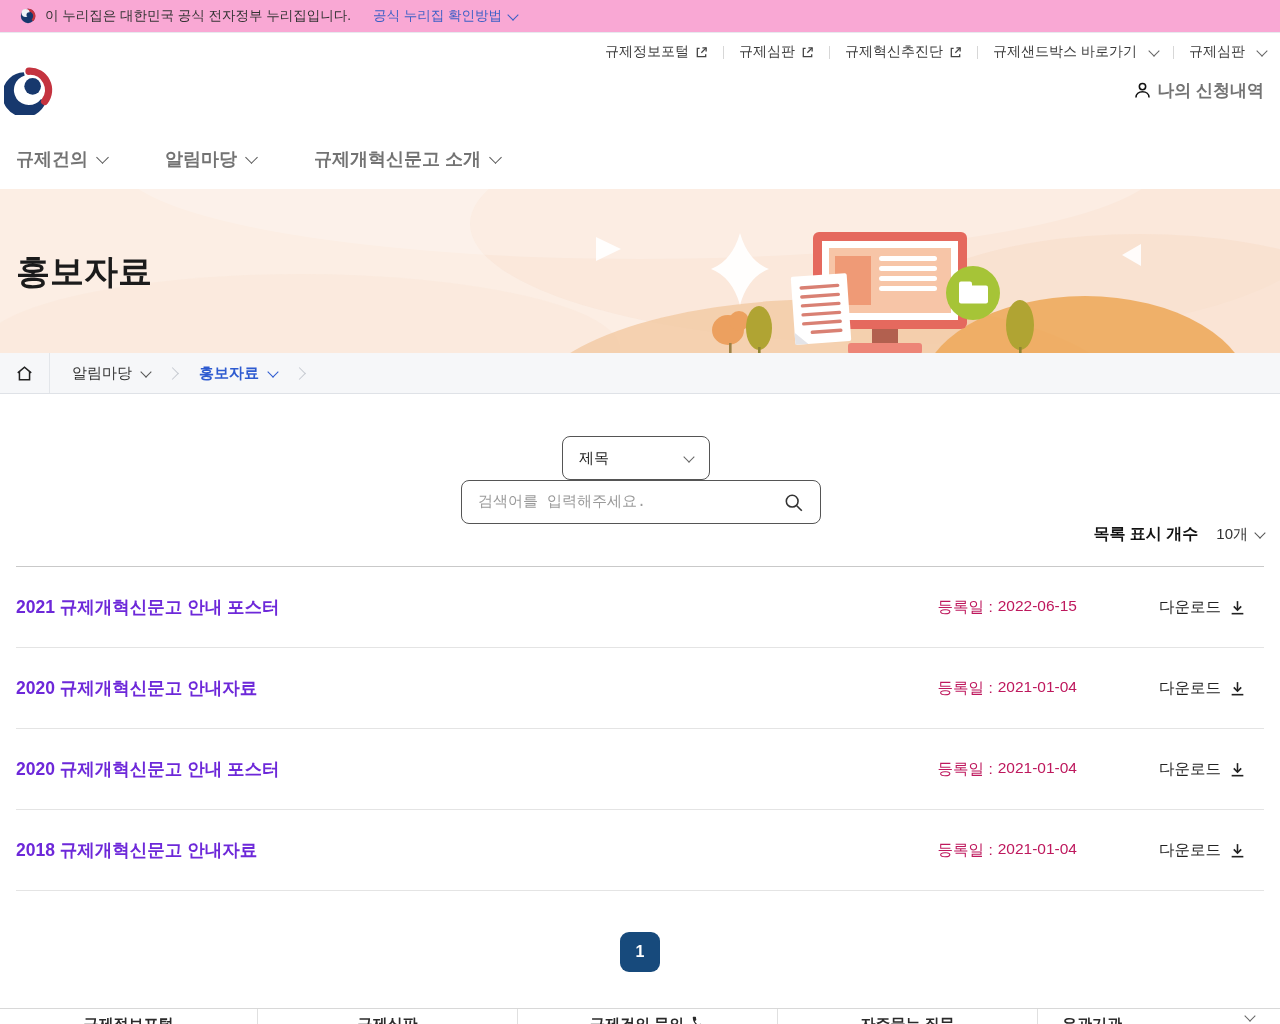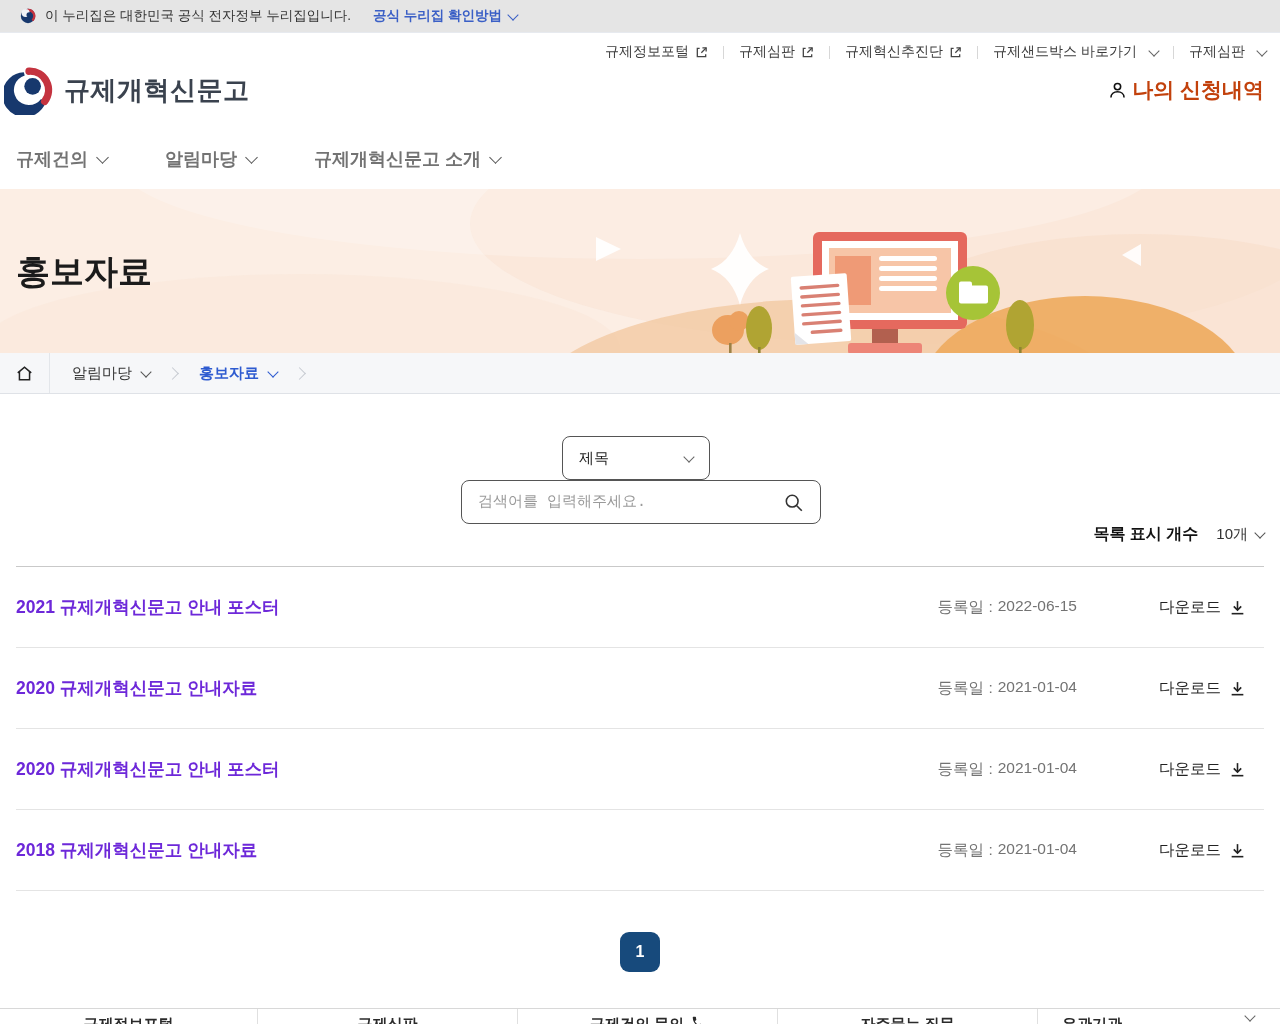--- a/index.html
+++ b/index.html
@@ -1,37 +1,37 @@
 <!DOCTYPE html>
 <html><head>
 <meta charset="utf-8">
 <style>
   * { margin:0; padding:0; box-sizing:border-box; }
   html,body { background:#fff; }
   body { font-family:"Liberation Sans","DejaVu Sans",sans-serif; color:#222; }
   .page { position:relative; width:1280px; height:1024px; overflow:hidden; background:#fff; }
 
   
-  .official-bar { height:33px; background:#e5e5e5; border-bottom:1px solid #e7eaef;
+  .official-bar { height:33px; background:#f9a8d4; border-bottom:1px solid #e7eaef;
     display:flex; align-items:center; padding:4px 20px; font-size:13.5px; color:#333; }
   .official-bar .mini-emblem { width:16px; height:16px; margin-right:9px; flex:0 0 auto; }
-  .official-link { color:#3a5fc6; margin-left:22px; display:inline-flex; align-items:center; cursor:pointer;font-weight:bold; }
+  .official-link { color:#3a5fc6; margin-left:22px; display:inline-flex; align-items:center; cursor:pointer; }
   .official-link .chev { border-color:#3a5fc6; }
 
   
   .header { background:#fff; }
   .utility { display:flex; justify-content:flex-end; align-items:center;
     padding:10px 14px 0 0; font-size:14px; color:#3c3c3c; }
   .utility .u-item { display:inline-flex; align-items:center; gap:6px; cursor:pointer; }
   .utility .sep { width:1px; height:13px; background:#d7d7d7; margin:0 15px; }
   .logo-row { display:flex; align-items:center; justify-content:space-between; padding:4px 16px 14px 4px; }
   .logo { display:flex; align-items:center; gap:10px; cursor:pointer; }
   .logo .emblem { width:50px; height:50px; }
   .site-name { font-size:26px; font-weight:bold; color:#3a424e; letter-spacing:0.5px; }
-  .my-apps { display:inline-flex; align-items:center; gap:4px; font-size:21px; font-weight:bold; color:#c2410c; cursor:pointer; }
+  .my-apps { display:inline-flex; align-items:center; gap:4px; font-size:17px; font-weight:bold; color:#737373; cursor:pointer; }
 
   
   .gnb { display:flex; align-items:center; height:60px; padding-left:16px; }
   .gnb-item { display:inline-flex; align-items:center; font-size:18px; font-weight:bold;
     color:#737373; margin-right:58px; cursor:pointer; }
   .gnb-item .chev { width:9px; height:9px; margin-left:10px; border-color:#555; }
 
   
   .hero { position:relative; height:164px; background:#fceee4; overflow:hidden; }
   .hero h1 { position:absolute; left:16px; top:60px; font-size:34px; font-weight:bold; color:#1b1b1b; z-index:2; }
@@ -63,21 +63,21 @@
   .search-btn { background:none; border:none; cursor:pointer; display:flex; padding:2px; }
   .count-group { margin-left:auto; display:flex; align-items:center; }
   .count-label { font-size:16px; font-weight:bold; color:#111; }
   .count-value { font-size:15px; color:#333; margin-left:18px; display:inline-flex; align-items:center; cursor:pointer;text-align:center; }
   .count-value .chev { border-color:#555; margin-left:8px; }
 
   
   .board { margin-top:21px; border-top:1px solid #c9c9c9; }
   .board-row { height:81px; display:flex; align-items:center; border-bottom:1px solid #e4e4e4; padding-right:18px; }
   .row-title { flex:1; font-size:17.5px; font-weight:bold; color:#6d28d9; cursor:pointer; }
-  .row-date { font-size:15.5px; color:#737373; display:flex; gap:5px; }
+  .row-date { font-size:15.5px; color:#be185d; display:flex; gap:5px; }
   .row-download { margin-left:82px; display:inline-flex; align-items:center; gap:8px;
     font-size:15.5px; color:#222; cursor:pointer; }
 
   
   .pagination { display:flex; justify-content:center; margin-top:41px; }
   .page-btn { width:40px; height:40px; border-radius:9px; background:#174a7c; color:#fff;
     border:none; font-size:16px; font-weight:bold; font-family:inherit; cursor:pointer; }
 
   
   .footer { position:absolute; left:0; top:1008px; width:1280px; display:flex; border-top:1px solid #d8d8d8; background:#fff; }
@@ -149,21 +149,20 @@
       </span>
     </div>
 
     <div class="logo-row">
       <div class="logo">
         <svg class="emblem" viewBox="0 0 48 48">
           <path d="M 19 7 A 21.5 21.5 0 1 0 40 36 L 35.6 32.7 A 14.5 14.5 0 1 1 19.9 10.1 Z" fill="#17386d"></path>
           <path d="M 24 6 A 18 18 0 0 1 39 35" stroke="#c4333f" stroke-width="7" fill="none" stroke-linecap="round"></path>
           <circle cx="27.5" cy="20.5" r="8" fill="#17386d"></circle>
         </svg>
-        <span class="site-name">규제개혁신문고</span>
       </div>
       <div class="my-apps">
         <svg width="21" height="21" viewBox="0 0 24 24" fill="none" stroke="#111" stroke-width="1.8">
             <circle cx="12" cy="7.5" r="3.6"></circle>
             <path d="M4.5 20c0-4.2 3.3-6.6 7.5-6.6s7.5 2.4 7.5 6.6"></path>
           </svg>
         <span>나의 신청내역</span>
       </div>
     </div>
   </div>

